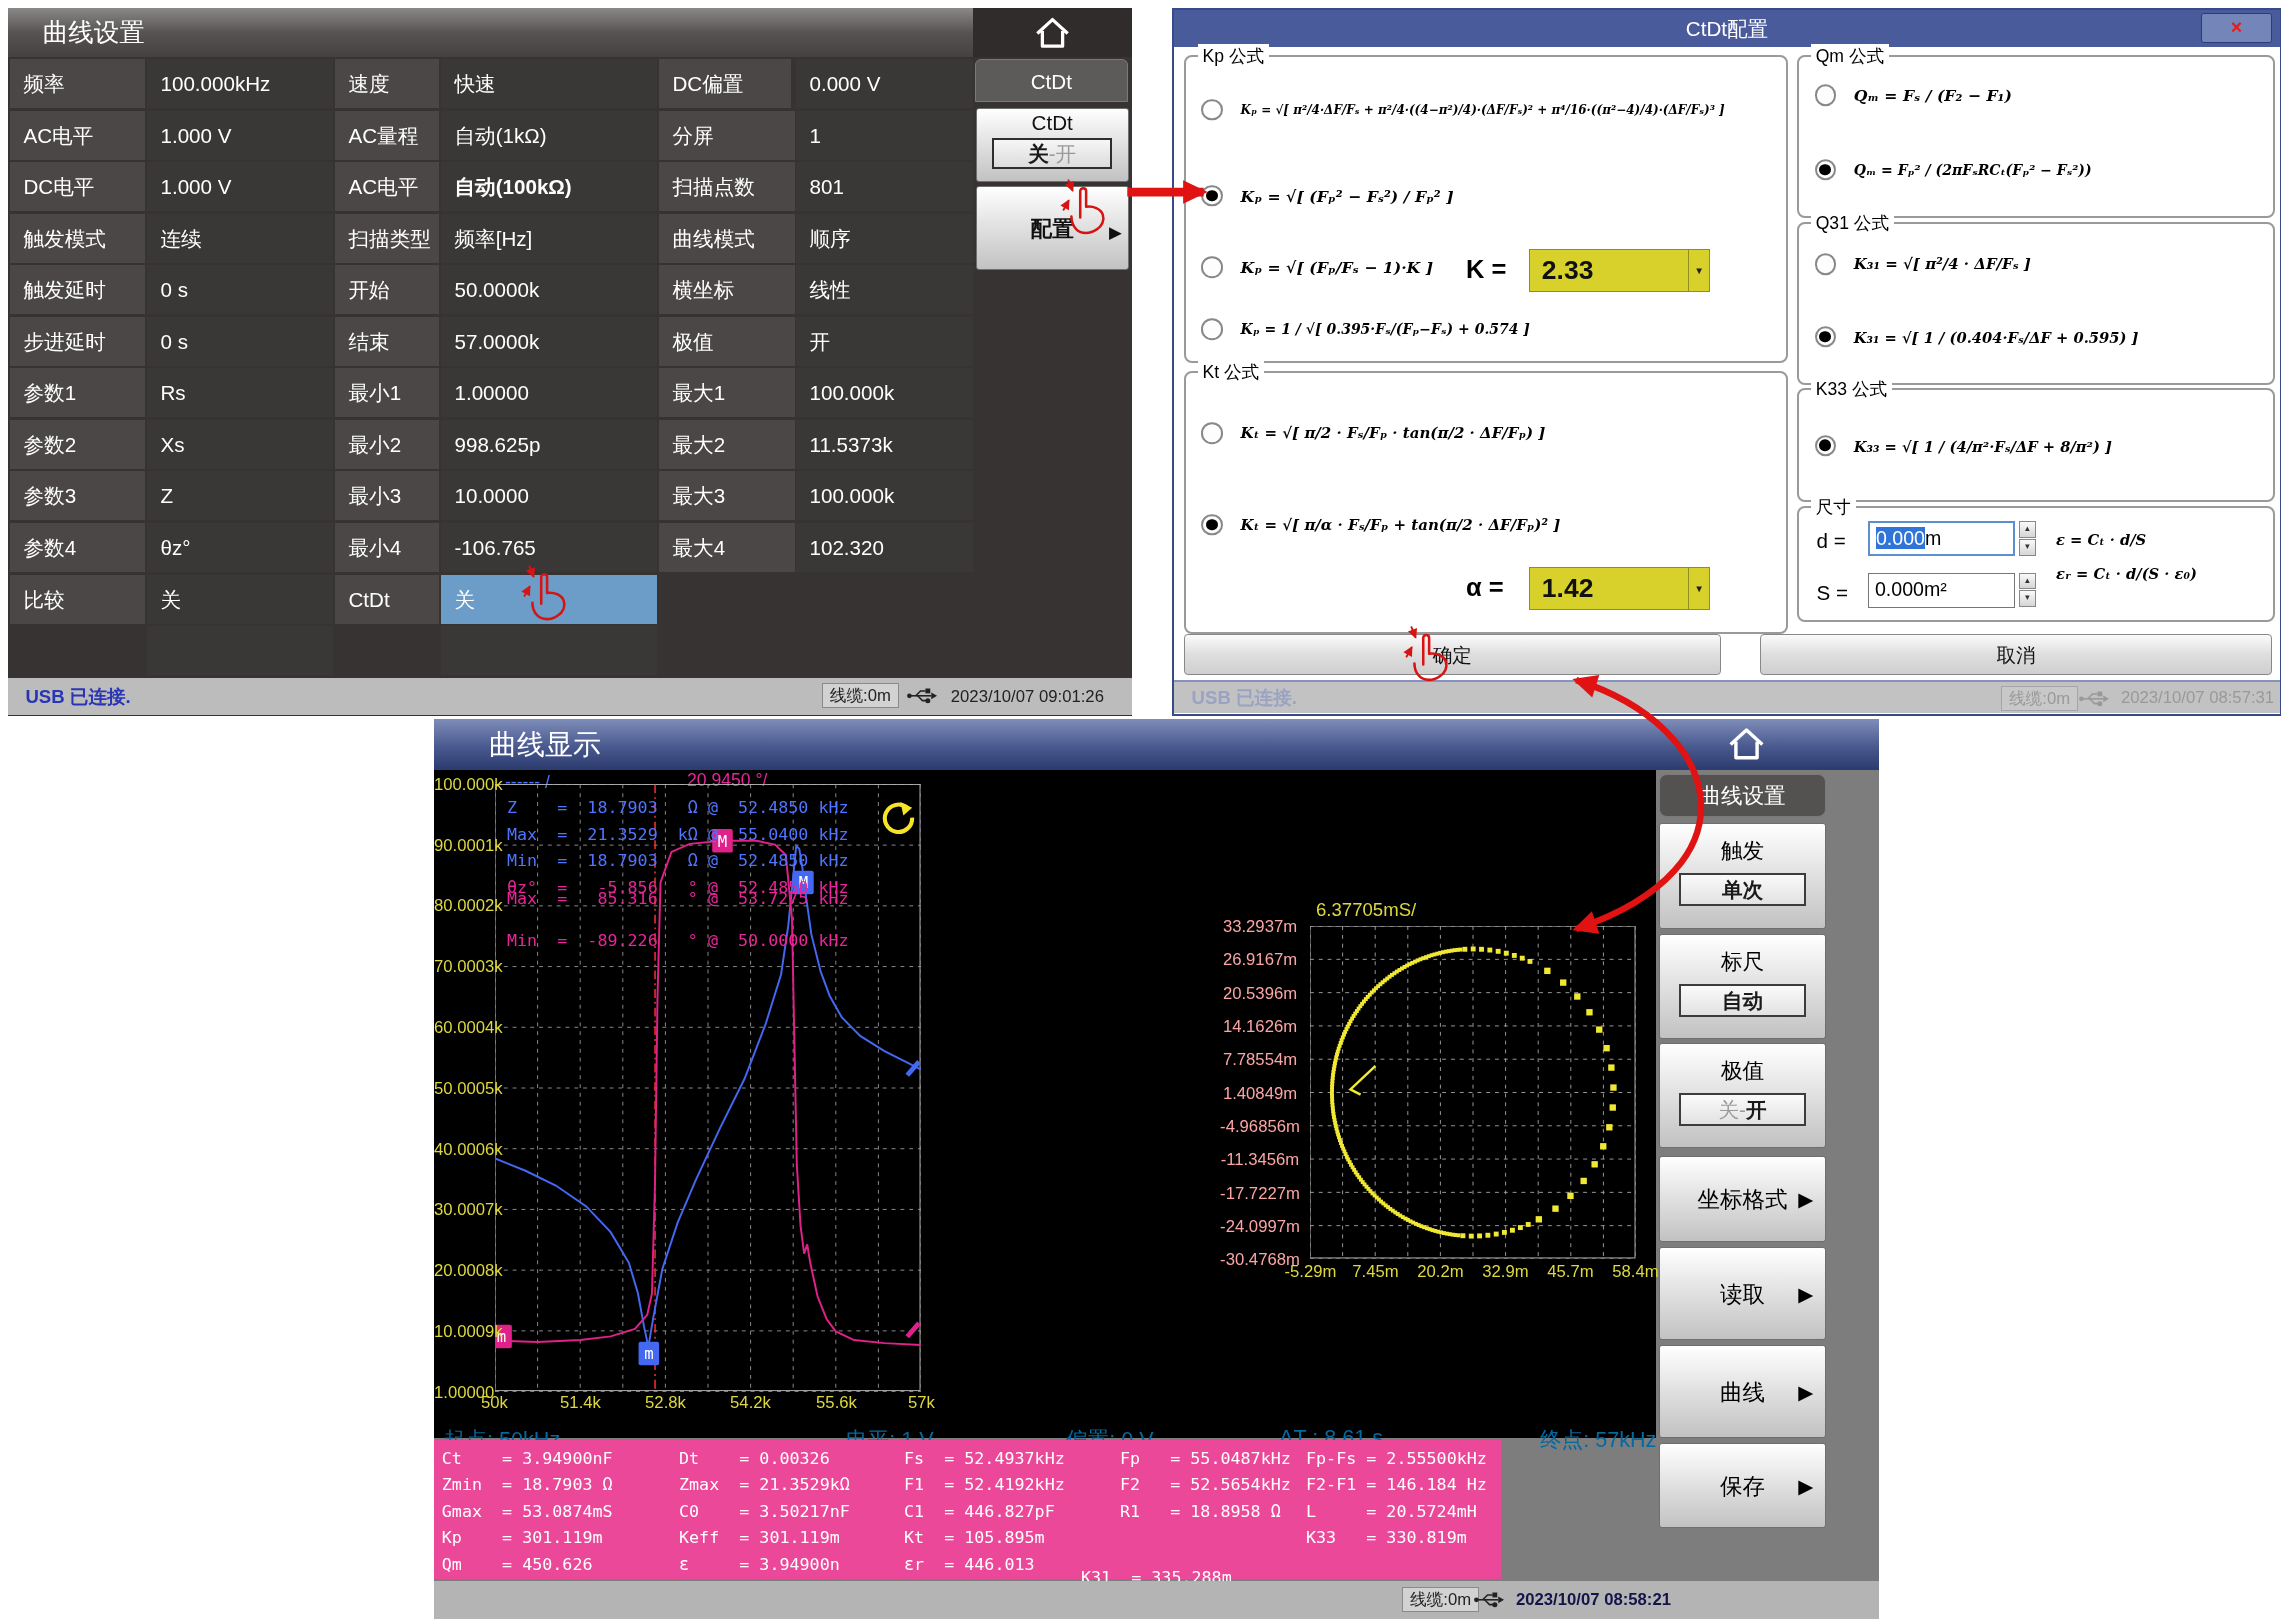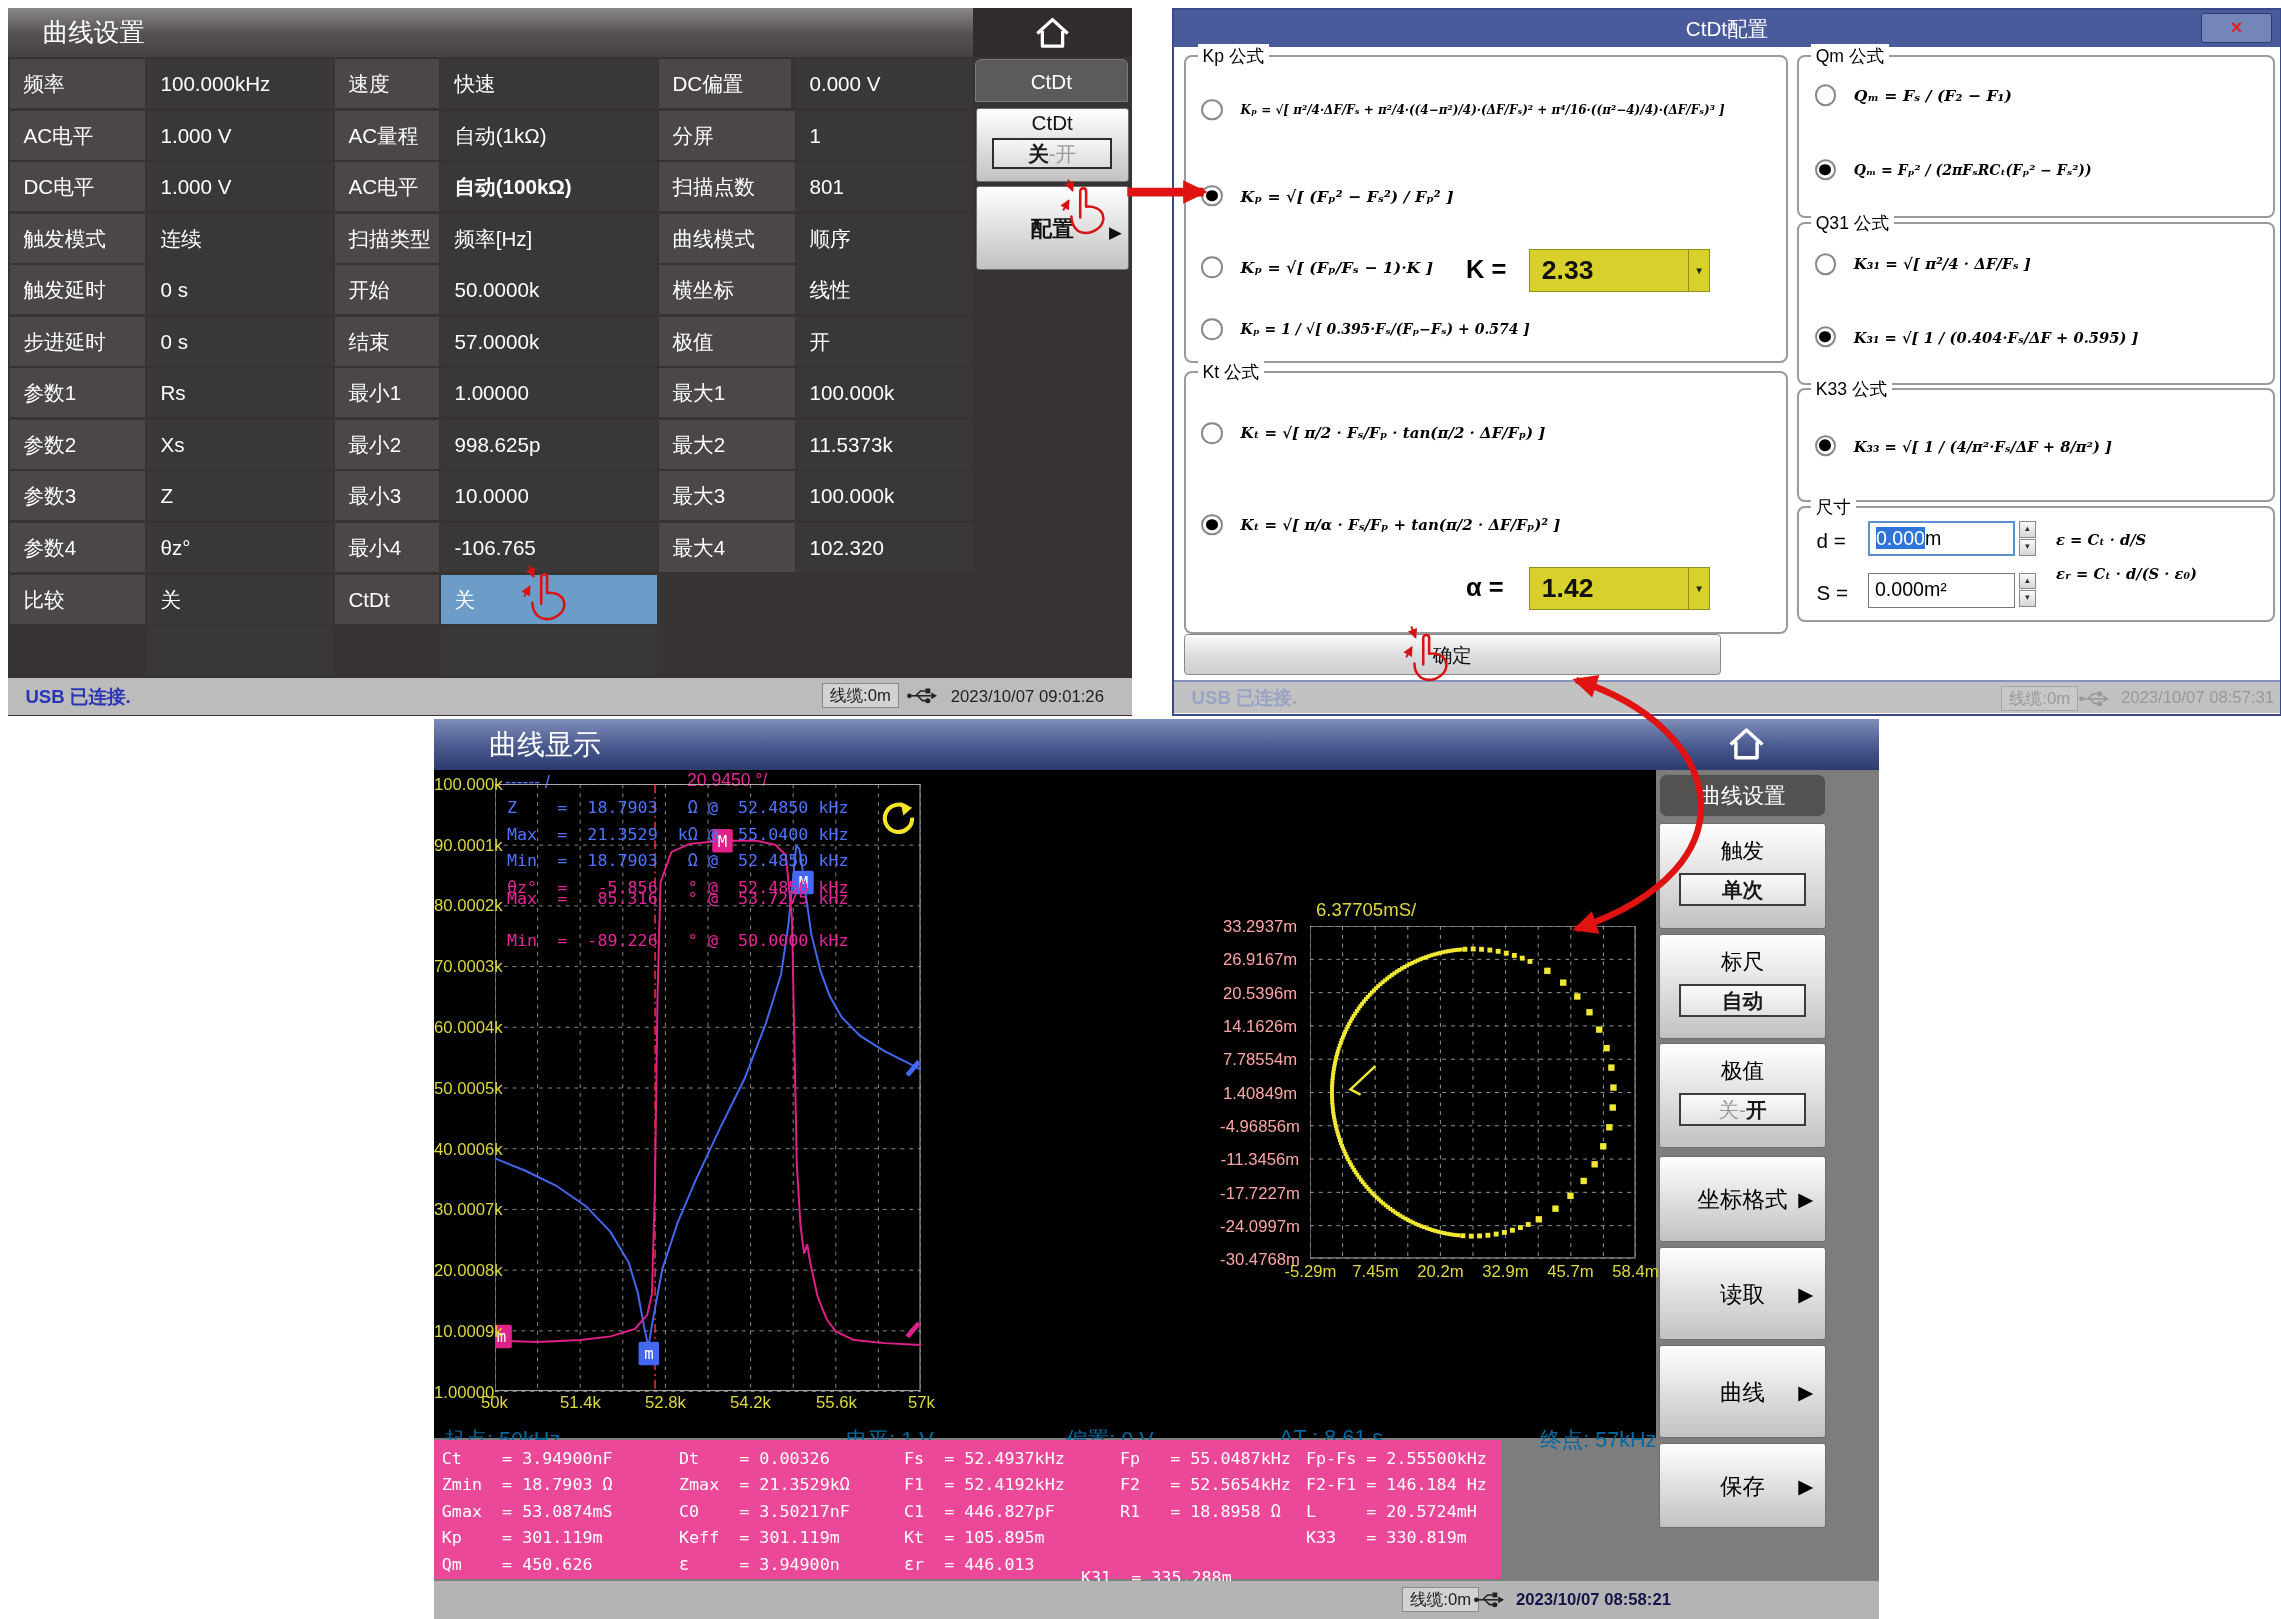--- a/index.html
+++ b/index.html
@@ -295,20 +295,21 @@
     </div>
     <div class="spin" style="left:220px;top:65px">
         <div style="top:0">▲</div>
         <div style="top:17.6px">▼</div>
       </div>
     <span class="epsline" style="left:257px;top:23.5px">ε  = Cₜ · d/S</span>
     <span class="epsline" style="left:257px;top:57px">εᵣ = Cₜ · d/(S · ε₀)</span>
   </div>
 
   <div class="dlg-btn" id="dlg-ok" style="left:9.8px;width:537px">确定</div>
+  <div class="dlg-btn" id="dlg-cancel" style="left:586px;width:512px">取消</div>
 
   <div class="dlg-status">
     <span class="usbtxt2">USB 已连接.</span>
     <span class="cablebox" style="left:827px">线缆:0m</span>
     <span class="usbic" style="left:904px;top:6.9px">
       <svg width="33" height="19.6" viewBox="0 0 34 20">
           <g stroke="#999" stroke-width="1.6" fill="none">
         <path d="M3 10 H26"></path>
             <path d="M10 10 L15 5 H20"></path>
             <path d="M12 10 L17 15 H21"></path>

